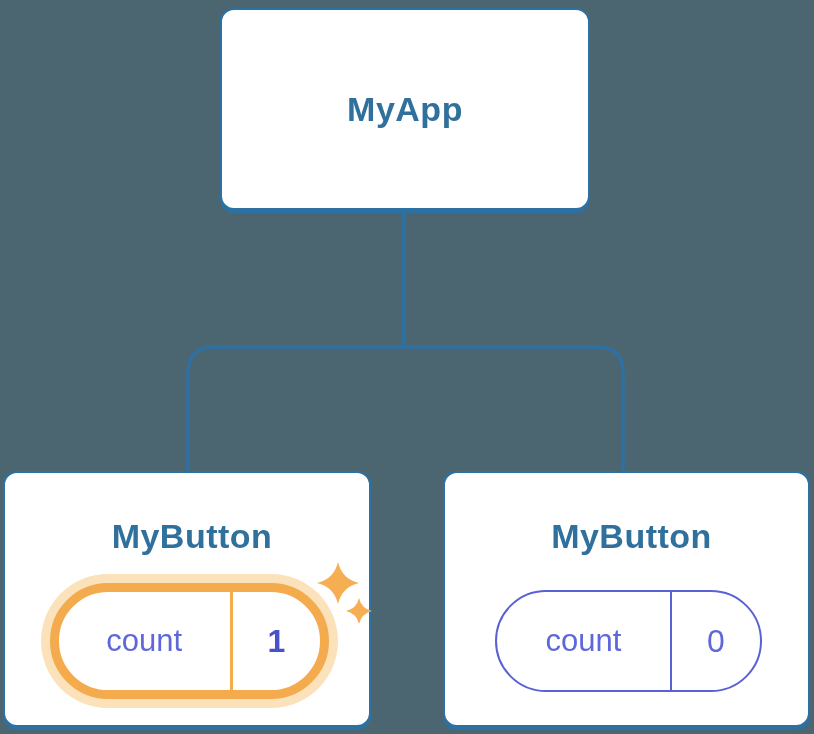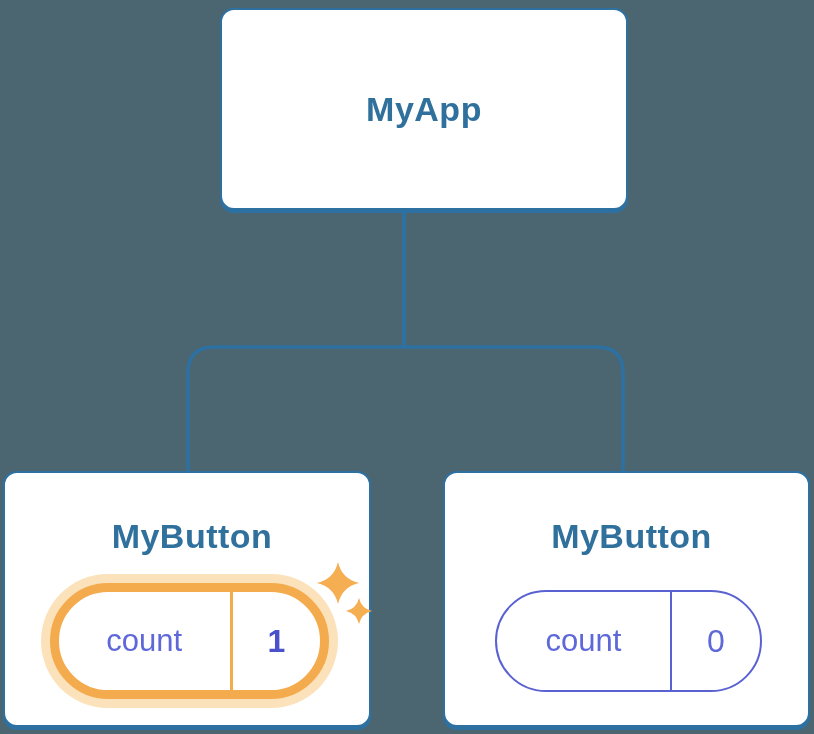--- a/index.html
+++ b/index.html
@@ -18,21 +18,21 @@
   }
   .node {
     position: absolute;
     background: var(--node-bg, #ffffff);
     border: 2px solid var(--node-border, #2d71a3);
     border-radius: 14px;
     box-shadow: 0 3px 0 var(--node-border, #2d71a3);
     box-sizing: border-box;
   }
   .node-root {
-    left: 220px; top: 8px; width: 408px; height: 202px;
+    left: 220px; top: 8px; width: 370px; height: 202px;
     display: flex; align-items: center; justify-content: center;
   }
   .node-child { width: 368px; height: 256px; top: 471px; }
   .node-child-left  { left: 3px; }
   .node-child-right { left: 443px; width: 367px; }
   .node-title {
     color: var(--node-title, #30709c);
     font-size: 34px;
     font-weight: 700;
     letter-spacing: 0.5px;

